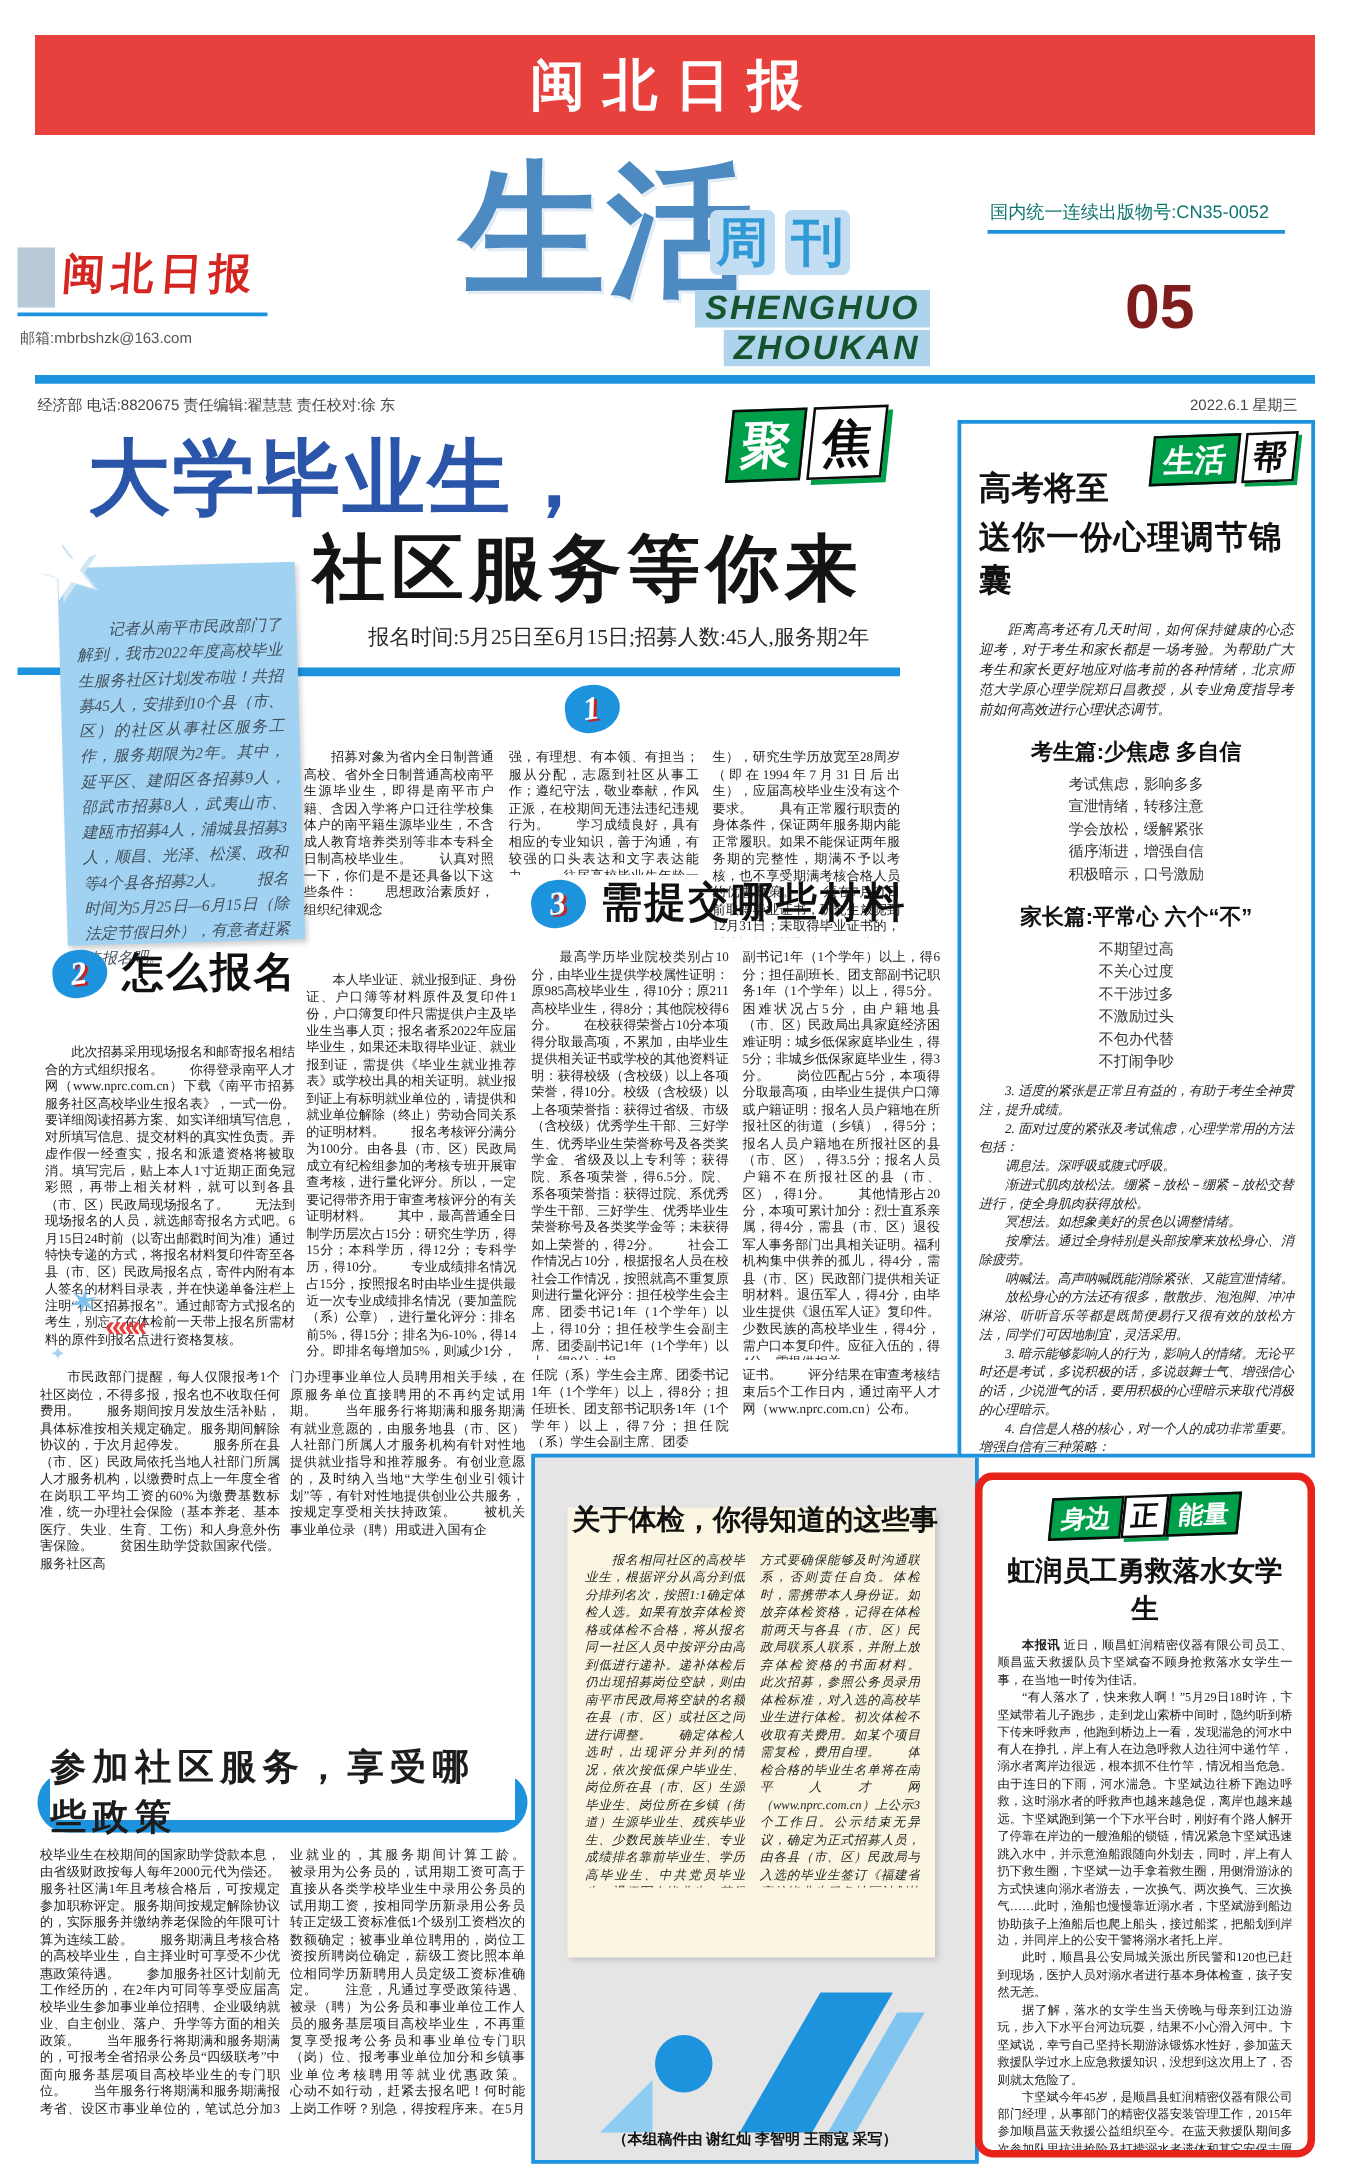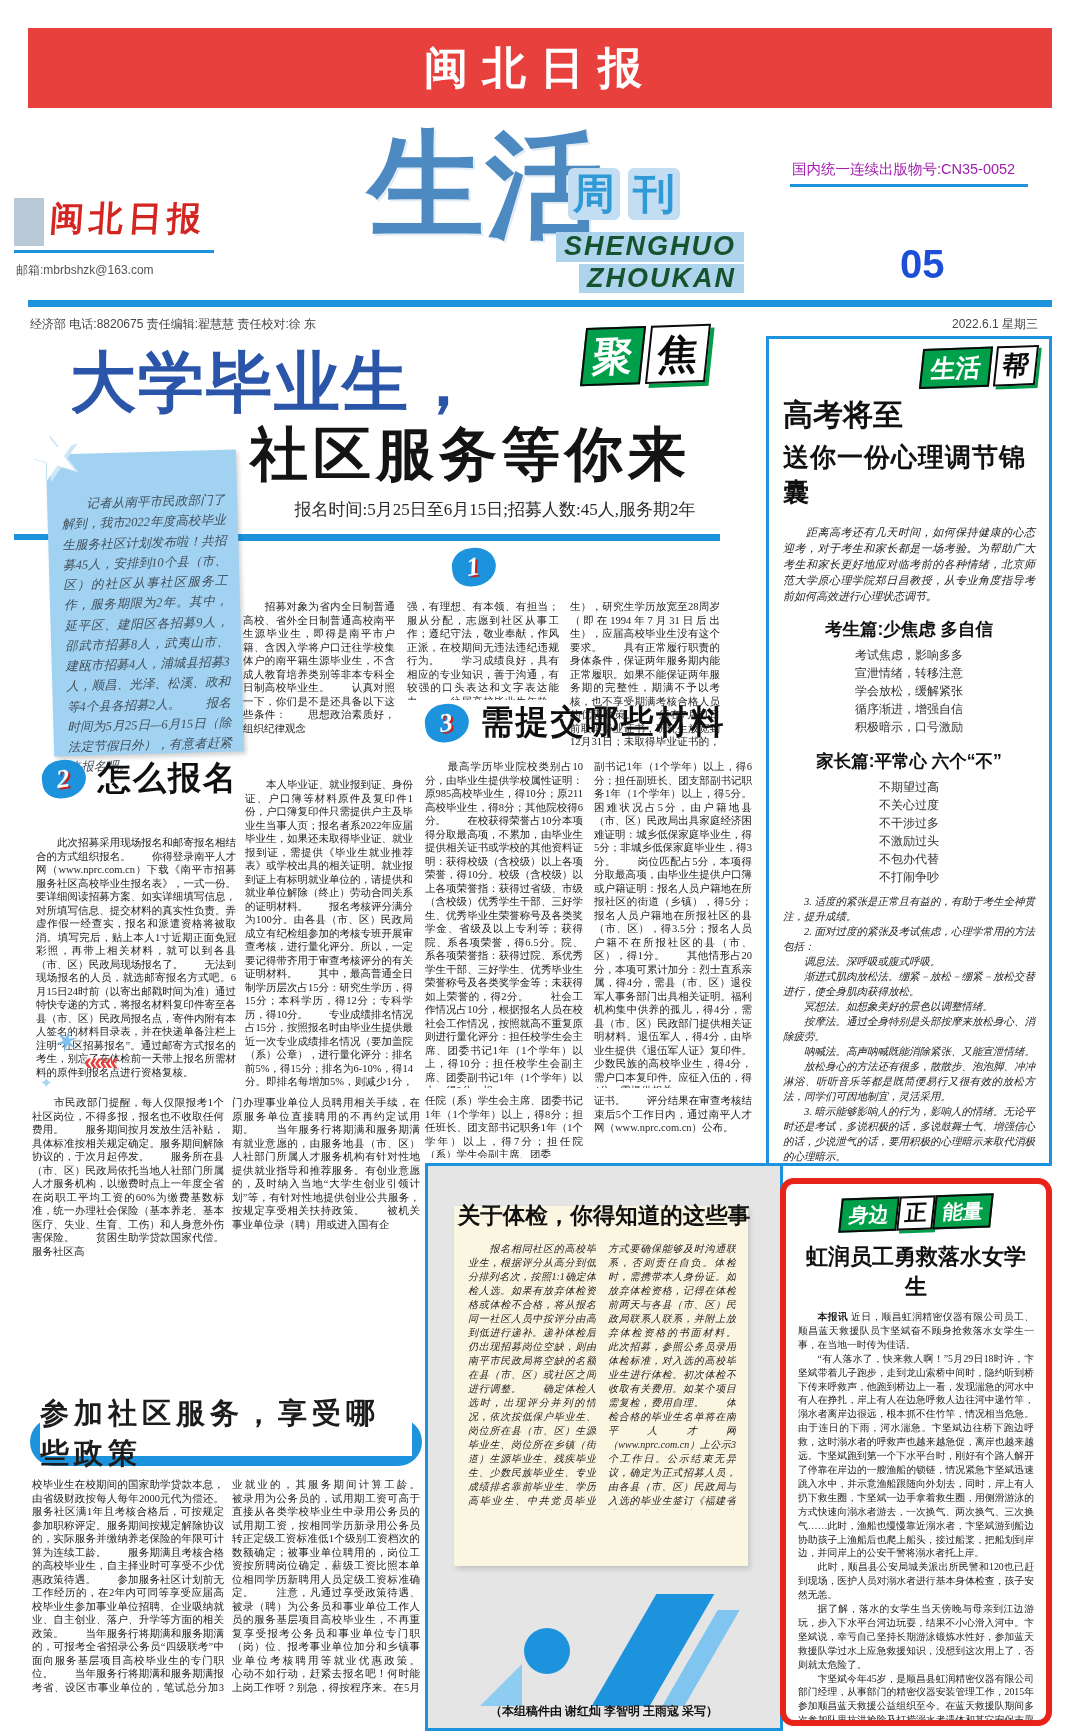--- a/index.html
+++ b/index.html
@@ -17,23 +17,23 @@
   .mast-rule{left:14px;top:250px;width:200px;height:3px;background:#1d93dd;}
   .mail{left:16px;top:262px;font-size:12px;color:#555;font-family:"Liberation Sans",sans-serif;}
   .shzk{left:368px;top:128px;font-weight:bold;font-size:116px;line-height:1;color:#4e8ac2;
         text-shadow:0 0 2px #fff,2px 2px 0 #dfeaf4;letter-spacing:2px;}
   .zk-tile{width:52px;height:52px;background:#c3def2;color:#2f9ad6;font-weight:bold;font-size:42px;
            display:flex;align-items:center;justify-content:center;border-radius:6px;font-family:"Liberation Sans",sans-serif;}
   .zk-wrap{left:568px;top:168px;display:flex;gap:8px;}
   .en-row{background:#aed3ec;color:#14532d;font-weight:bold;font-style:italic;font-size:27px;
           font-family:Liberation Sans, sans-serif;padding:0 8px;letter-spacing:2px;line-height:1.1;}
   .en-wrap{left:556px;top:232px;display:flex;flex-direction:column;align-items:flex-end;gap:2px;}
-  .cn-no{left:792px;top:160px;font-size:14.5px;color:#a21caf;font-family:"Liberation Sans",sans-serif;}
+  .cn-no{left:792px;top:160px;font-size:14.5px;color:#0f766e;font-family:"Liberation Sans",sans-serif;}
   .cn-rule{left:790px;top:184px;width:238px;height:3px;background:#1d93dd;}
-  .page-no{left:900px;top:216px;font-weight:bold;font-size:40px;color:#1d4ed8;font-family:"Liberation Sans",sans-serif;margin-top:26px;}
+  .page-no{left:900px;top:216px;font-weight:bold;font-size:50px;color:#7f1d1d;font-family:"Liberation Sans",sans-serif;}
   .main-rule{left:28px;top:300px;width:1024px;height:7px;background:#1d93dd;}
   .staff{left:30px;top:316px;font-size:12px;color:#444;font-family:"Liberation Sans",sans-serif;}
   .dateline{left:952px;top:316px;font-size:12px;color:#444;font-family:"Liberation Sans",sans-serif;}
   
   .h1a{left:70px;top:338px;font-weight:bold;font-size:66px;color:#2b55a8;letter-spacing:2px;}
   .h1b{left:250px;top:416px;font-weight:bold;font-size:58px;color:#141414;letter-spacing:5px;}
   .badge{display:flex;}
   .b-tile{display:flex;align-items:center;justify-content:center;font-weight:bold;transform:skewX(-8deg);
           font-family:"Liberation Sans",sans-serif;}
   .jj{left:583px;top:326px;transform:rotate(-2deg);}
@@ -79,21 +79,21 @@
             border-bottom:42px solid #8ecdf1;}
   .chk-byline{position:absolute;left:0;right:0;bottom:8px;text-align:center;font-weight:bold;font-size:12px;
               color:#111;z-index:3;}
   
   .gk{left:766px;top:336px;width:286px;height:830px;border:3px solid #1d93dd;background:#fff;
       padding:12px 14px;box-sizing:border-box;overflow:hidden;}
   .gk-badge{position:absolute;right:12px;top:8px;display:flex;transform:rotate(-2deg);}
   .gk-badge .g{height:36px;padding:0 8px;background:#00a04a;color:#fff;font-size:25px;border:2px solid #0b0b0b;}
   .gk-badge .w{width:38px;height:36px;background:#fff;color:#0b0b0b;font-size:27px;border:2px solid #0b0b0b;
                box-shadow:3px 3px 0 #00a04a;margin-left:4px;}
-  .gk-t1{margin-top:44px;font-weight:bold;font-size:30px;color:#111;}
+  .gk-t1{margin-top:22px;font-weight:bold;font-size:26px;color:#111;}
   .gk-t2{font-weight:bold;font-size:26px;color:#111;margin-top:4px;letter-spacing:1px;}
   .gk-lead{margin-top:14px;font-size:11px;line-height:16px;text-align:justify;}
   .gk-sub{text-align:center;font-weight:bold;font-size:17.5px;margin:13px 0 5px;
           font-family:"Liberation Sans",sans-serif;color:#111;}
   .tip-line{text-align:center;font-size:12px;line-height:18px;color:#333;}
   .gk p{margin:0;font-size:10.5px;line-height:15px;text-align:justify;text-indent:2em;}
   
   .hero{left:780px;top:1178px;width:272px;height:548px;border:6px solid #e8231a;border-radius:14px;
         background:#fff;padding:10px 12px;box-sizing:border-box;overflow:hidden;}
   .hero-badge{display:flex;justify-content:center;transform:rotate(-2deg);margin-top:2px;}

